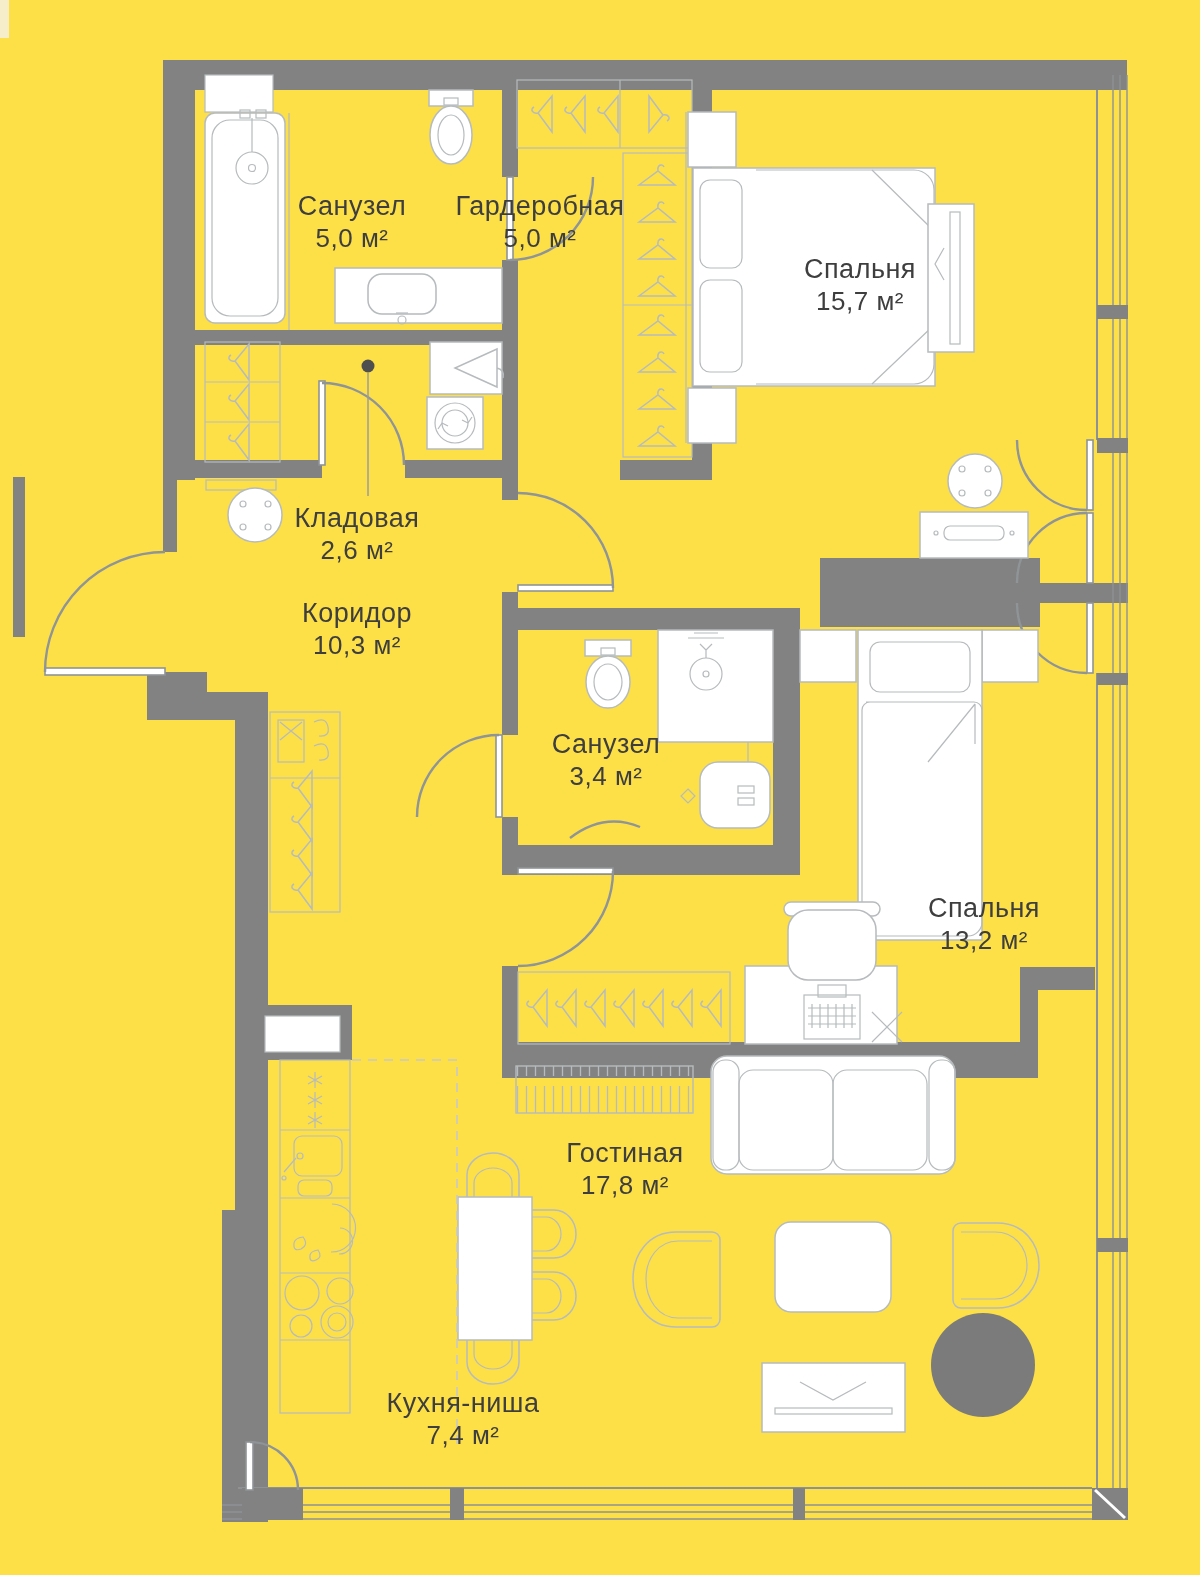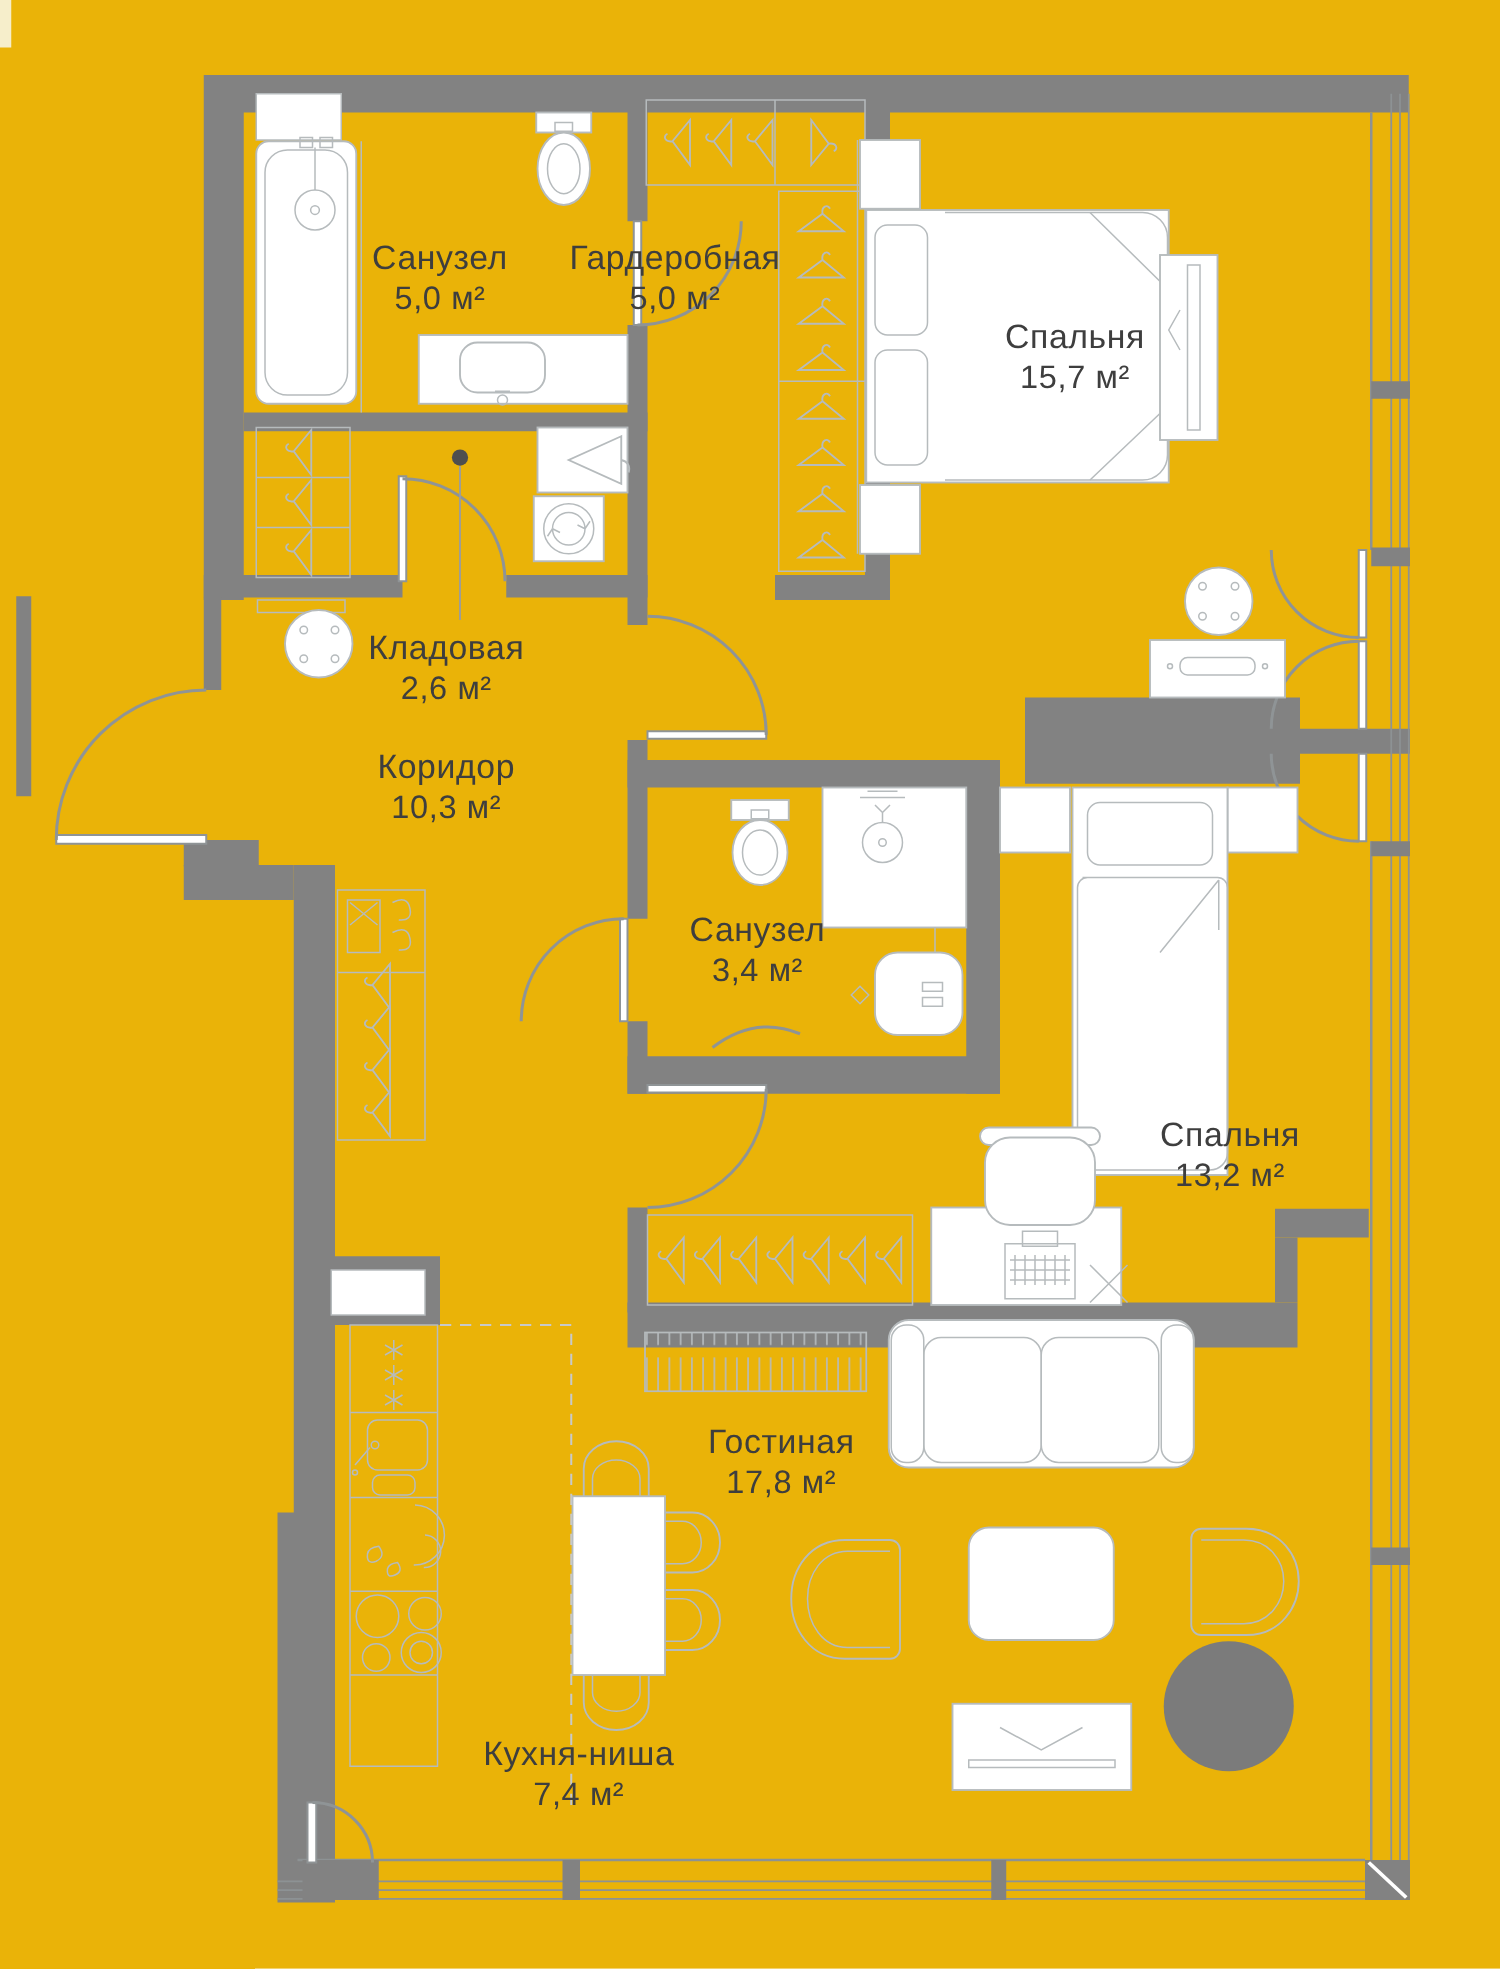--- a/index.html
+++ b/index.html
@@ -1,16 +1,16 @@
 <!DOCTYPE html>
 <html style="--wall: #828282; --line: #b6bbbd; --winline: #8d9294; --text: #3e3e3e; --accent: #7b7b7b;"><head>
 <meta charset="utf-8">
 <style>
   html,body{margin:0;padding:0;background:#fff;}
-  .plan-wrap{width:1200px;height:1575px;position:relative;background:#eab308;overflow:hidden;}
+  .plan-wrap{width:1200px;height:1575px;position:relative;background:#fde047;overflow:hidden;}
   svg{display:block;}
   .wall{fill:var(--wall,#828282);stroke:none;}
   .niche{fill:#fff;stroke:var(--line,#b6bbbd);stroke-width:1.2;}
   .furn{fill:#fff;stroke:var(--line,#b6bbbd);stroke-width:1.5;}
   .fn{fill:none;stroke:var(--line,#b6bbbd);stroke-width:1.5;}
   .fnl{fill:none;stroke:var(--line,#b6bbbd);stroke-width:1.2;}
   .win{fill:none;stroke:var(--winline,#8d9294);stroke-width:2;}
   .winth{fill:none;stroke:var(--winline,#8d9294);stroke-width:1.4;}
   .door{fill:none;stroke:#8f9496;stroke-width:2.4;}
   .leaf{fill:#fff;stroke:#8f9496;stroke-width:1.6;}

